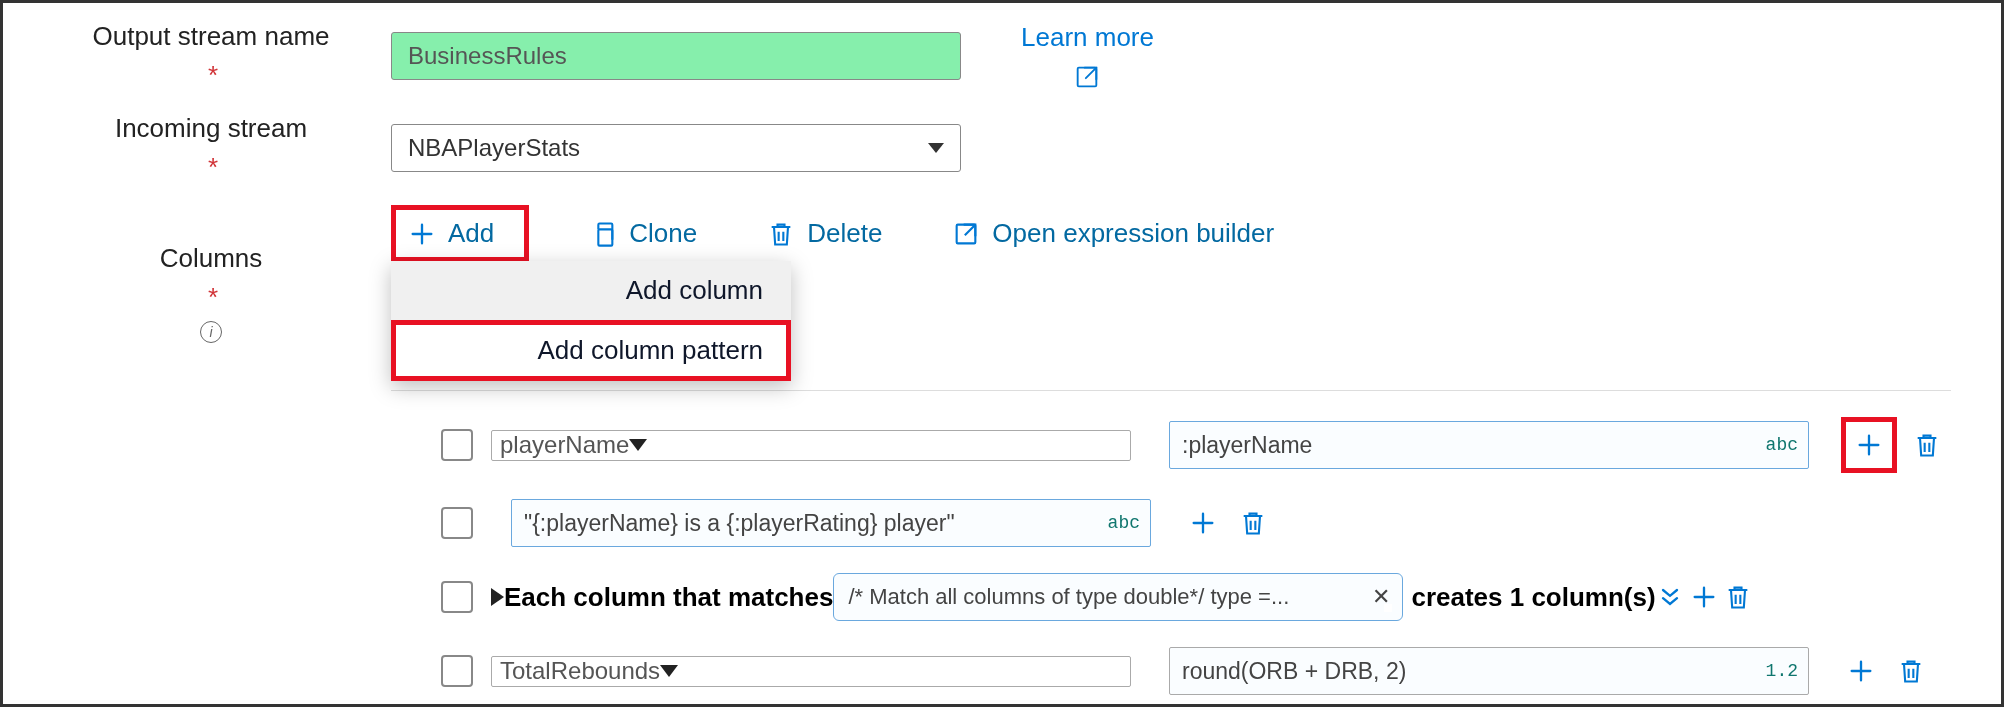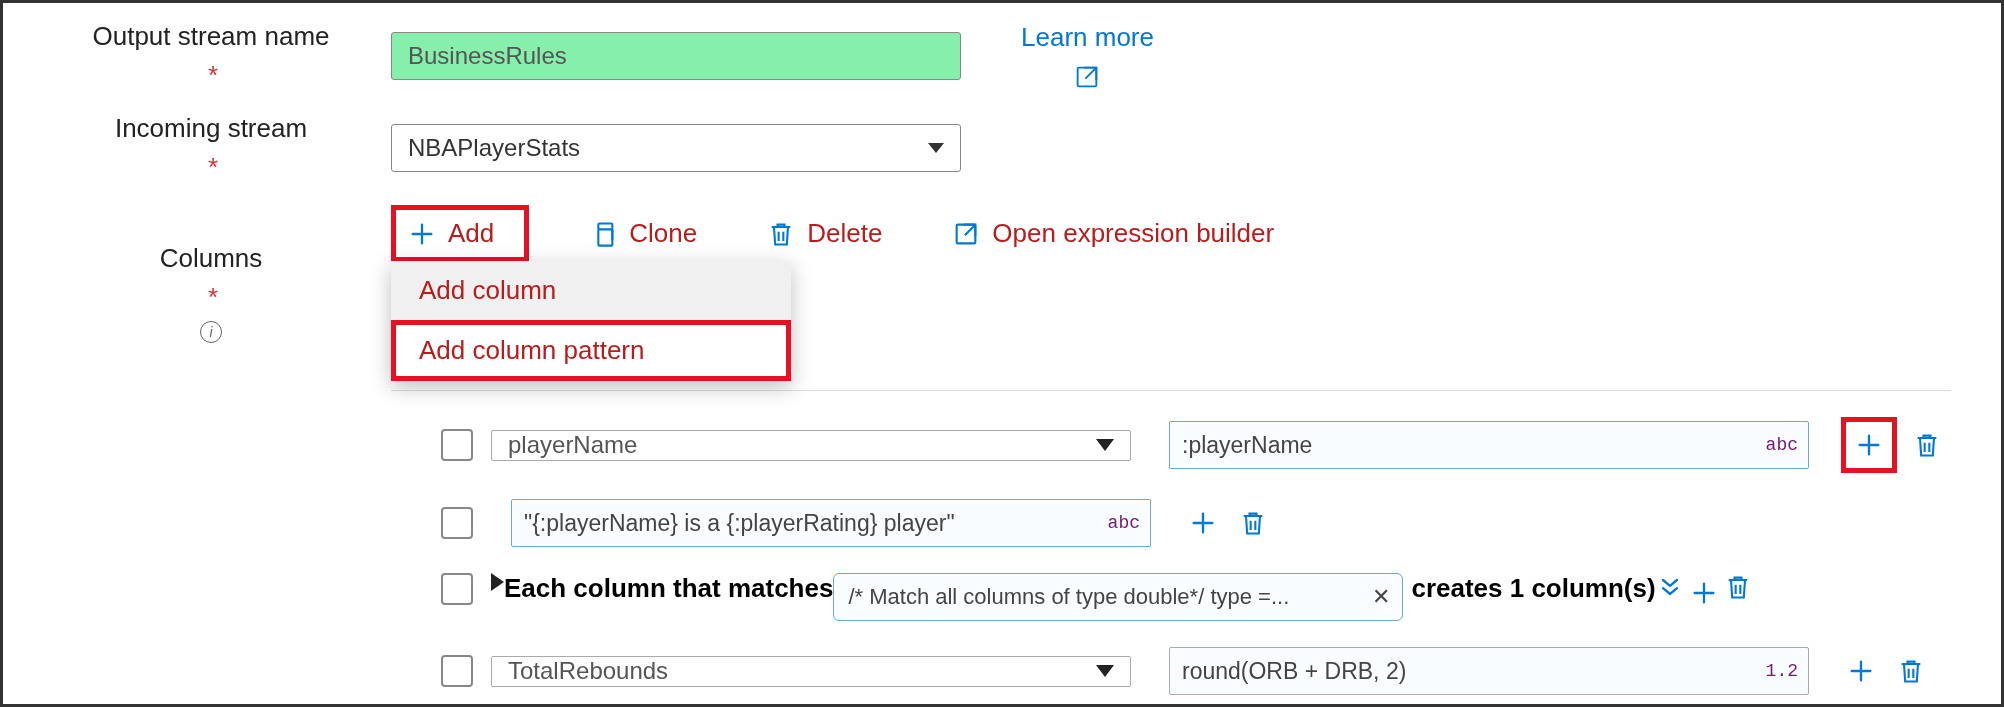--- a/index.html
+++ b/index.html
@@ -14,50 +14,50 @@
   .text-input { width:570px; height:48px; border:1.5px solid #888; border-radius:3px; padding:0 16px; font-size:24px; color:#555; background:#86efac; }
   .select-input { width:570px; height:48px; border:1.5px solid #888; border-radius:3px; padding:0 16px; font-size:24px; color:#333; background:#fff; display:flex; align-items:center; justify-content:space-between; cursor:pointer; }
   .chevron-down { width:0; height:0; border-left:8px solid transparent; border-right:8px solid transparent; border-top:10px solid #333; }
 
   .learn-more { color:#0078d4; font-size:26px; margin-left:60px; text-decoration:none; display:flex; align-items:center; gap:10px;flex-direction:column; }
   .ext-icon-blue { stroke:#0078d4; fill:none; stroke-width:1.6; }
 
   
   .toolbar-wrap { margin-left:360px; position:relative; }
   .toolbar { display:flex; align-items:center; gap:50px; }
-  .btn { display:flex; align-items:center; gap:12px; font-size:26px; color:#b91c1c; background:none; border:none; cursor:pointer; padding:6px 10px; }
+  .btn { display:flex; align-items:center; gap:12px; font-size:26px; color:#0369a1; background:none; border:none; cursor:pointer; padding:6px 10px; }
   .btn svg { width:26px; height:26px; }
   .btn.red-box { border:5px solid #e81123; padding:8px 30px 8px 12px; }
 
   .dropdown { position:absolute; top:56px; left:0; width:400px; background:#fff; box-shadow:0 6px 20px rgba(0,0,0,.25); z-index:5; }
-  .dropdown-item { padding:14px 28px; font-size:26px; color:#b91c1c; cursor:pointer; }
+  .dropdown-item { padding:14px 28px; font-size:26px; color:#0f172a; cursor:pointer;text-align:right; }
   .dropdown-item.hover { background:#f0f0f0; }
   .dropdown-item.red-box { border:5px solid #e81123; padding:10px 23px; }
 
   
   .cols-header { display:flex; margin-left:360px; margin-top:8px; padding-right:30px; }
   .col-h-left { width:760px; }
   .col-h-right { font-size:26px; font-weight:600; }
 
   
   .col-row { display:flex; align-items:center; margin-left:360px; margin-top:26px; gap:18px; }
   .checkbox { width:32px; height:32px; border:2px solid #888; border-radius:4px; background:#fff; margin-left:50px; cursor:pointer; flex-shrink:0; }
-  .col-name { flex:0 0 640px; height:31px; border:1.5px solid #aaa; border-radius:2px; display:flex; align-items:center; justify-content:space-between; padding:0 16px; font-size:24px; color:#555; background:#fff; cursor:pointer; }
+  .col-name { flex:0 0 640px; height:31px; border:1.5px solid #aaa; border-radius:2px; display:flex; align-items:center; justify-content:flex-start; padding:0 8px; font-size:24px; color:#555; background:#fff; cursor:pointer; }
   .caret-solid { width:0; height:0; border-left:9px solid transparent; border-right:9px solid transparent; border-top:12px solid #222; }
   .expr { flex:0 0 640px; height:48px; border:1.5px solid #aaa; border-radius:2px; display:flex; align-items:center; padding:0 12px; font-size:23px; color:#444; background:#fafdff; position:relative; margin-left:20px; }
   .expr.blue { border-color:#6aa8de; }
-  .badge { position:absolute; right:10px; top:50%; transform:translateY(-50%); font-size:18px; color:#701a75; font-family:"Consolas","Courier New",monospace; }
+  .badge { position:absolute; right:10px; top:50%; transform:translateY(-50%); font-size:18px; color:#0f766e; font-family:"Consolas","Courier New",monospace; }
   .row-actions { display:flex; align-items:center; gap:16px; margin-left:14px; }
   .plus-btn { color:#0078d4; cursor:pointer; display:flex; align-items:center; justify-content:center; width:40px; height:40px; }
   .plus-btn.red-box { border:5px solid #e81123; width:56px; height:56px; }
   .trash { color:#0078d4; cursor:pointer; display:flex; }
   svg.icon { width:28px; height:28px; }
 
   
-  .pattern-row { display:flex; align-items:flex-start; margin-left:360px; margin-top:26px; }
+  .pattern-row { display:flex; align-items:center; margin-left:360px; margin-top:26px; }
   .triangle-right { width:0; height:0; border-top:9px solid transparent; border-bottom:9px solid transparent; border-left:13px solid #222; margin-left:18px; cursor:pointer; }
   .pattern-text { font-size:26px; font-weight:700; }
   .pattern-expr { flex:0 0 570px; height:48px; border:1.5px solid #6aa8de; border-radius:6px; display:flex; align-items:center; padding:0 12px 0 14px; font-size:22px; color:#444; background:#fafdff; position:relative; }
   .clear-x { margin-left:auto; font-size:22px; color:#444; cursor:pointer; position:relative; }
   .clear-x::after { content:""; position:absolute; right:-2px; bottom:-2px; width:8px; height:8px; background:#fff; }
   .pattern-tail { font-size:26px; font-weight:700; margin-left:8px; }
   .dbl-chev { color:#0078d4; cursor:pointer; display:flex; }
 
   .hr { border:none; border-top:1.5px solid #ddd; margin:18px 0 0 360px; width:1560px; }
 </style>

